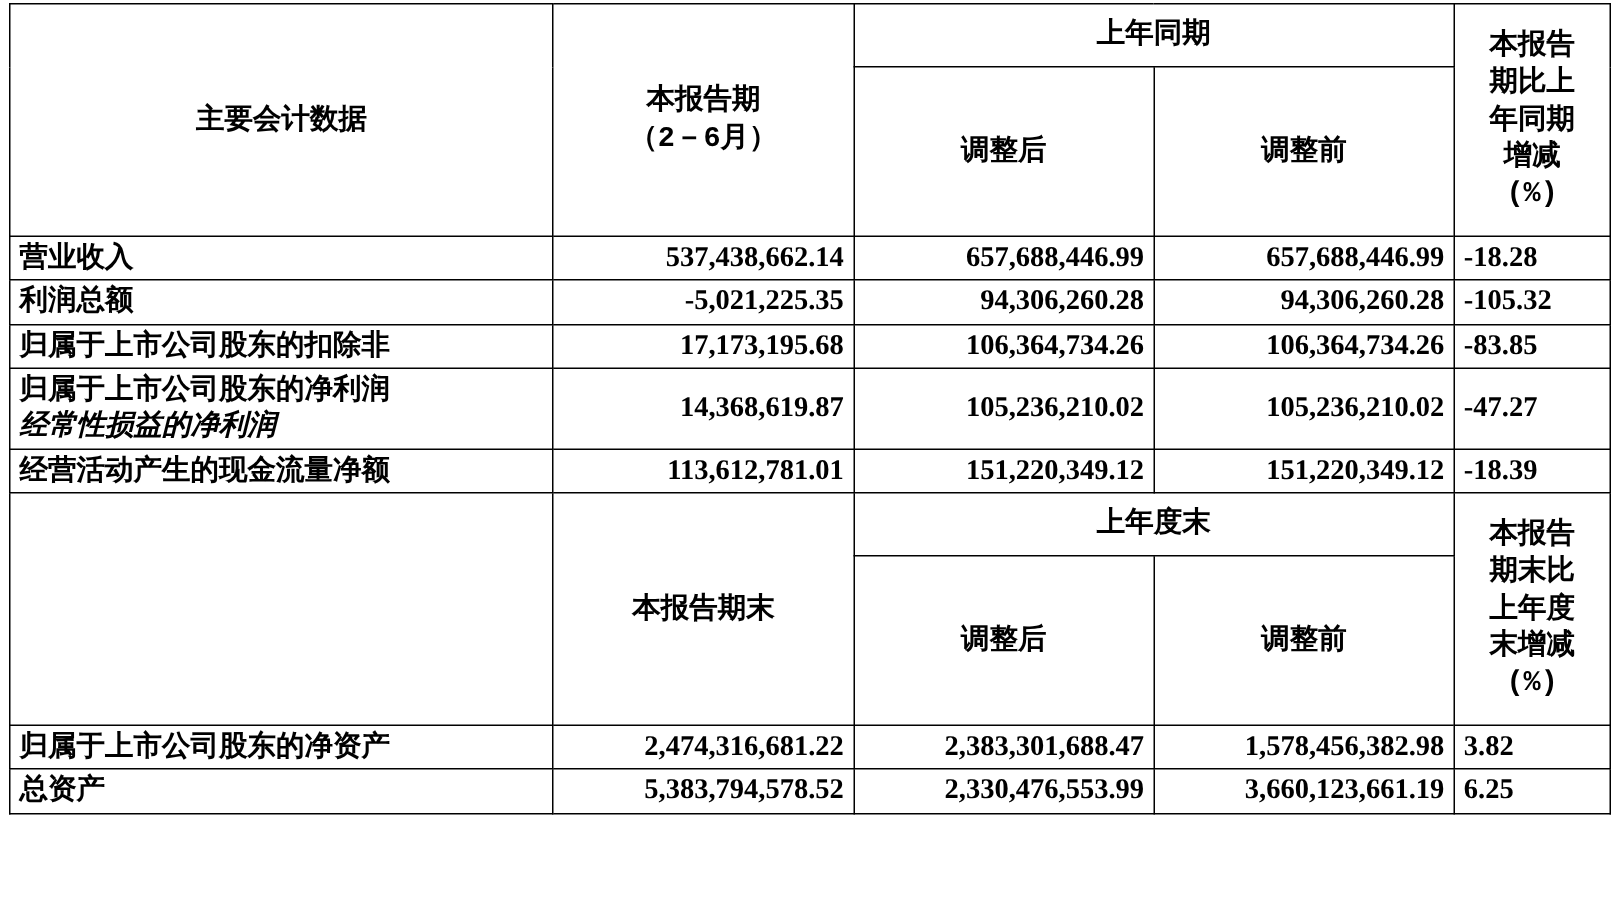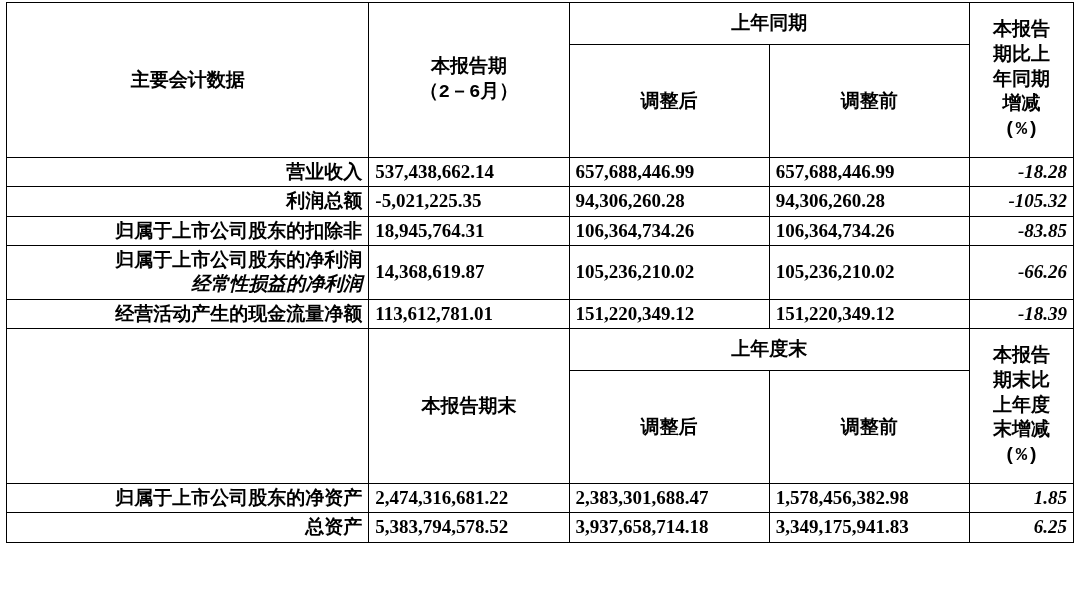--- a/index.html
+++ b/index.html
@@ -26,39 +26,38 @@
     table-layout: fixed;
   }
   table.fin td {
     border: 1px solid #000000;
     padding: 2px 6px;
     font-size: 19px;
     line-height: 1.28;
     vertical-align: middle;
   }
   .num {
-    text-align: left;
+    text-align: right;
     font-weight: bold;
     font-family: "Liberation Serif", "DejaVu Serif", serif;
     letter-spacing: 0px;
   }
   .hdr {
     text-align: center;
     font-weight: bold;
     margin-top: 21px;
   }
   .rowlabel {
-    text-align: right;
+    text-align: left;
     font-weight: bold;
   }
   .pct {
-    text-align: right;
+    text-align: left;
     font-weight: bold;
     padding-right: 10px;
-    font-style: italic;
   }
   .tall-hdr { height: 150px; }
   .blank-cell { border: 1px solid #000; }
   .stacked {
     display: block;
     line-height: 1.3;
     font-family: Liberation Mono, monospace;
   }
   .w-label { width: 362px; }
   .w-cur   { width: 200px; }
@@ -109,34 +108,34 @@
       </tr>
       <tr>
         <td class="rowlabel">利润总额</td>
         <td class="num">-5,021,225.35</td>
         <td class="num">94,306,260.28</td>
         <td class="num">94,306,260.28</td>
         <td class="pct">-105.32</td>
       </tr>
       <tr>
         <td class="rowlabel">归属于上市公司股东的扣除非</td>
-        <td class="num">18,945,764.31</td>
+        <td class="num">17,173,195.68</td>
         <td class="num">106,364,734.26</td>
         <td class="num">106,364,734.26</td>
         <td class="pct">-83.85</td>
       </tr>
       <tr>
         <td class="rowlabel">
           <span style="display:block;">归属于上市公司股东的净利润</span>
           <span style="display:block;font-style:italic;">经常性损益的净利润</span>
         </td>
         <td class="num">14,368,619.87</td>
         <td class="num">105,236,210.02</td>
         <td class="num">105,236,210.02</td>
-        <td class="pct">-66.26</td>
+        <td class="pct">-47.27</td>
       </tr>
       <tr>
         <td class="rowlabel">经营活动产生的现金流量净额</td>
         <td class="num">113,612,781.01</td>
         <td class="num">151,220,349.12</td>
         <td class="num">151,220,349.12</td>
         <td class="pct">-18.39</td>
       </tr>
 
       <tr>
@@ -154,24 +153,24 @@
       <tr>
         <td class="hdr" style="height:108px;">调整后</td>
         <td class="hdr">调整前</td>
       </tr>
 
       <tr>
         <td class="rowlabel">归属于上市公司股东的净资产</td>
         <td class="num">2,474,316,681.22</td>
         <td class="num">2,383,301,688.47</td>
         <td class="num">1,578,456,382.98</td>
-        <td class="pct">1.85</td>
+        <td class="pct">3.82</td>
       </tr>
       <tr>
         <td class="rowlabel">总资产</td>
         <td class="num">5,383,794,578.52</td>
-        <td class="num">3,937,658,714.18</td>
-        <td class="num">3,349,175,941.83</td>
+        <td class="num">2,330,476,553.99</td>
+        <td class="num">3,660,123,661.19</td>
         <td class="pct">6.25</td>
       </tr>
     </tbody>
   </table>
 </div>
 
 </body></html>

